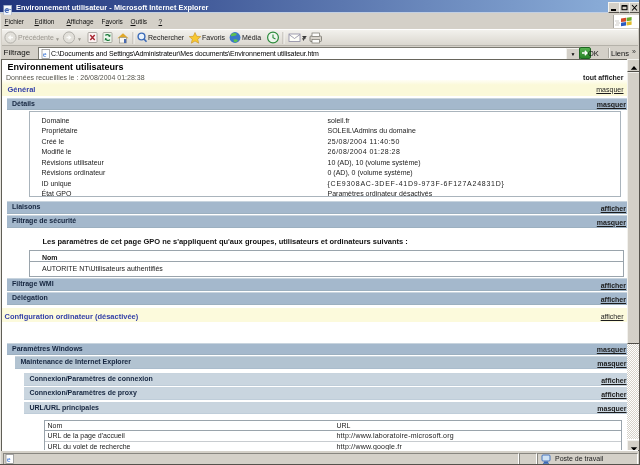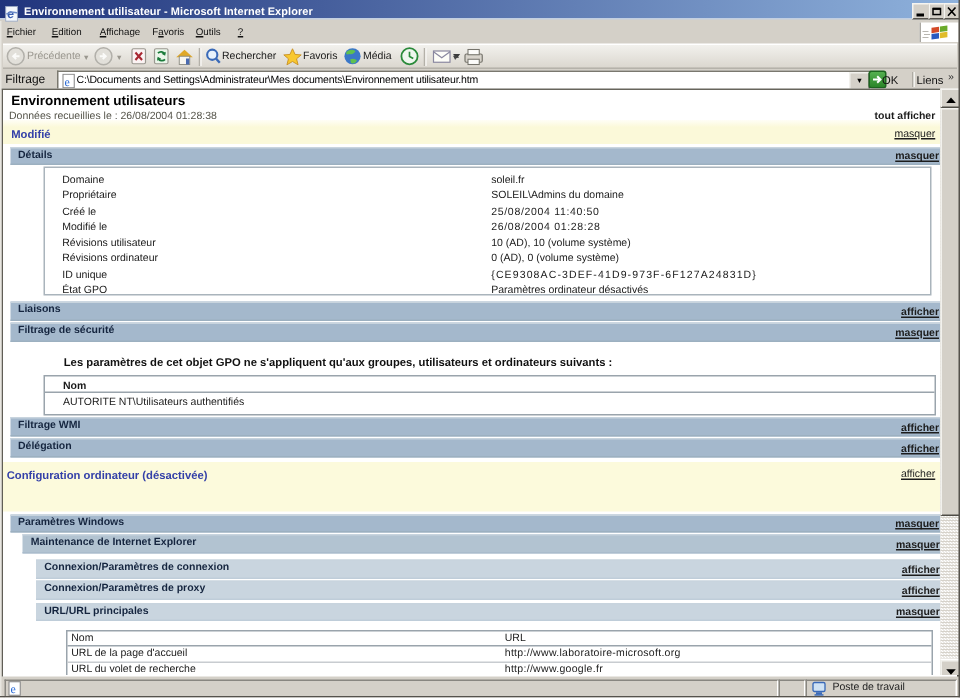--- a/index.html
+++ b/index.html
@@ -154,21 +154,21 @@
 <span style="position:absolute;left:630px;top:2.5px;color:#333;font-size:7px">»</span>
 </div>
 
 <div class="abs" id="content">
 <div class="abs" style="left:6px;top:2px;font-size:9px;font-weight:bold;color:#000;white-space:nowrap">Environnement utilisateurs</div>
 <div class="abs" style="left:0;top:13px;width:625px;height:9px">
  <span class="rowtxt" style="left:4.5px;top:1px;font-size:7px;color:#55544a">Données recueillies le : 26/08/2004 01:28:38</span>
  <span class="lnk" style="top:1px;font-weight:bold">tout afficher</span>
 </div>
 <div class="abs yb" style="top:20px;height:16px;background:linear-gradient(#fffef6,#fbf9d9 30%,#fbf9d9)">
- <span class="blue abs" style="left:6px;top:5px">Modifié</span>
+ <span class="blue abs" style="left:6px;top:5px">Général</span>
  <span class="lnk" style="top:6px">masquer</span>
 </div>
 
 <div class="abs bar" style="left:5px;top:38px;width:617px">Détails<span class="lnk" style="top:1.5px">masquer</span></div>
 
 <div class="panel" style="left:27px;top:51.5px;width:590px;height:84px">
  <span class="rowtxt" style="left:12px;top:4.5px">Domaine</span>
       <span class="rowtxt" style="left:298px;top:4.5px">soleil.fr</span>
  <span class="rowtxt" style="left:12px;top:15px">Propriétaire</span>
       <span class="rowtxt" style="left:298px;top:15px">SOLEIL\Admins du domaine</span>
@@ -182,31 +182,31 @@
       <span class="rowtxt" style="left:298px;top:57px">0 (AD), 0 (volume système)</span>
  <span class="rowtxt" style="left:12px;top:67.5px">ID unique</span>
       <span class="rowtxt" style="left:298px;top:67.5px;letter-spacing:.75px">{CE9308AC-3DEF-41D9-973F-6F127A24831D}</span>
  <span class="rowtxt" style="left:12px;top:78px">État GPO</span>
       <span class="rowtxt" style="left:298px;top:78px">Paramètres ordinateur désactivés</span>
 </div>
 
 <div class="abs bar" style="left:5px;top:141.5px;width:617px">Liaisons<span class="lnk" style="top:1.5px">afficher</span></div>
 
 <div class="abs bar" style="left:5px;top:155.5px;width:617px">Filtrage de sécurité<span class="lnk" style="top:1.5px">masquer</span></div>
-<div class="abs" style="left:41px;top:177.5px;font-size:7.5px;font-weight:bold;color:#111;white-space:nowrap">Les paramètres de cet objet GPO ne s'appliquent qu'aux groupes, utilisateurs et ordinateurs suivants :</div>
+<div class="abs" style="left:41px;top:177.5px;font-size:7.5px;font-weight:bold;color:#111;white-space:nowrap">Les paramètres de cet page GPO ne s'appliquent qu'aux groupes, utilisateurs et ordinateurs suivants :</div>
 <div class="panel" style="left:27.5px;top:190.5px;width:593px;height:25px;border-color:#9aa4ac">
  <span class="rowtxt" style="left:12px;top:2.5px;font-weight:bold">Nom</span>
  <div class="abs" style="left:0;top:9.5px;width:593px;border-top:1px solid #9aa4ac"></div>
  <span class="rowtxt" style="left:12px;top:14px">AUTORITE NT\Utilisateurs authentifiés</span>
 </div>
 
 <div class="abs bar" style="left:5px;top:218.5px;width:617px">Filtrage WMI<span class="lnk" style="top:1.5px">afficher</span></div>
 <div class="abs bar" style="left:5px;top:232.5px;width:617px">Délégation<span class="lnk" style="top:1.5px">afficher</span></div>
 
-<div class="abs yb" style="top:248.5px;height:33px">
+<div class="abs yb" style="top:248.5px;height:14px">
  <span class="blue abs" style="left:3px;top:3.5px">Configuration ordinateur (désactivée)</span>
  <span class="lnk" style="top:4.5px">afficher</span>
 </div>
 
 <div class="abs bar" style="left:5px;top:283px;width:617px">Paramètres Windows<span class="lnk" style="top:1.5px">masquer</span></div>
 <div class="abs bar" style="left:13.5px;top:296.5px;width:609px;background:#b2c3d1;border-bottom-color:#aabccc">Maintenance de Internet Explorer<span class="lnk" style="top:1.5px">masquer</span></div>
 <div class="abs bar" style="left:22.5px;top:313.5px;width:600px;background:#c9d5df;border-bottom-color:#bfcdd9">Connexion/Paramètres de connexion<span class="lnk" style="top:1.5px">afficher</span></div>
 <div class="abs bar" style="left:22.5px;top:327.5px;width:600px;background:#c9d5df;border-bottom-color:#bfcdd9">Connexion/Paramètres de proxy<span class="lnk" style="top:1.5px">afficher</span></div>
 <div class="abs bar" style="left:22.5px;top:342px;width:600px;background:#c9d5df;border-bottom-color:#bfcdd9">URL/URL principales<span class="lnk" style="top:1.5px">masquer</span></div>
 

